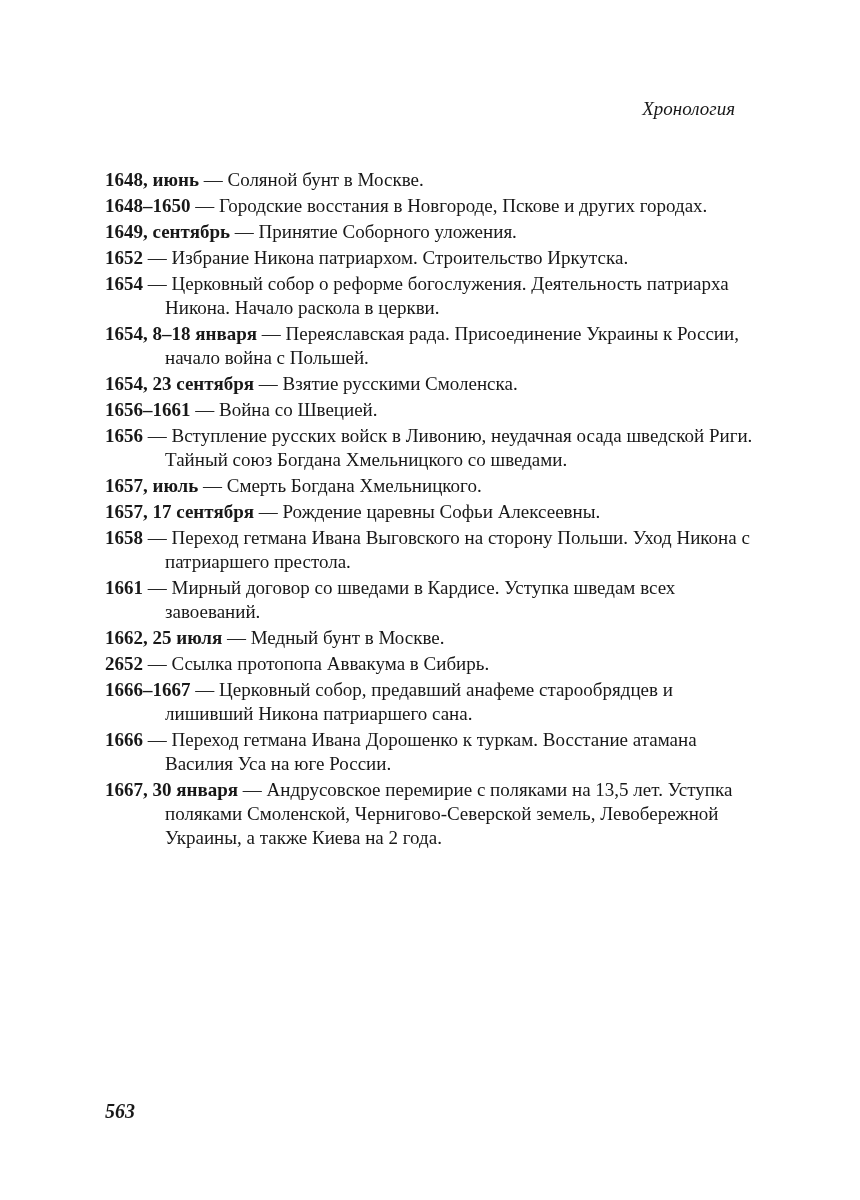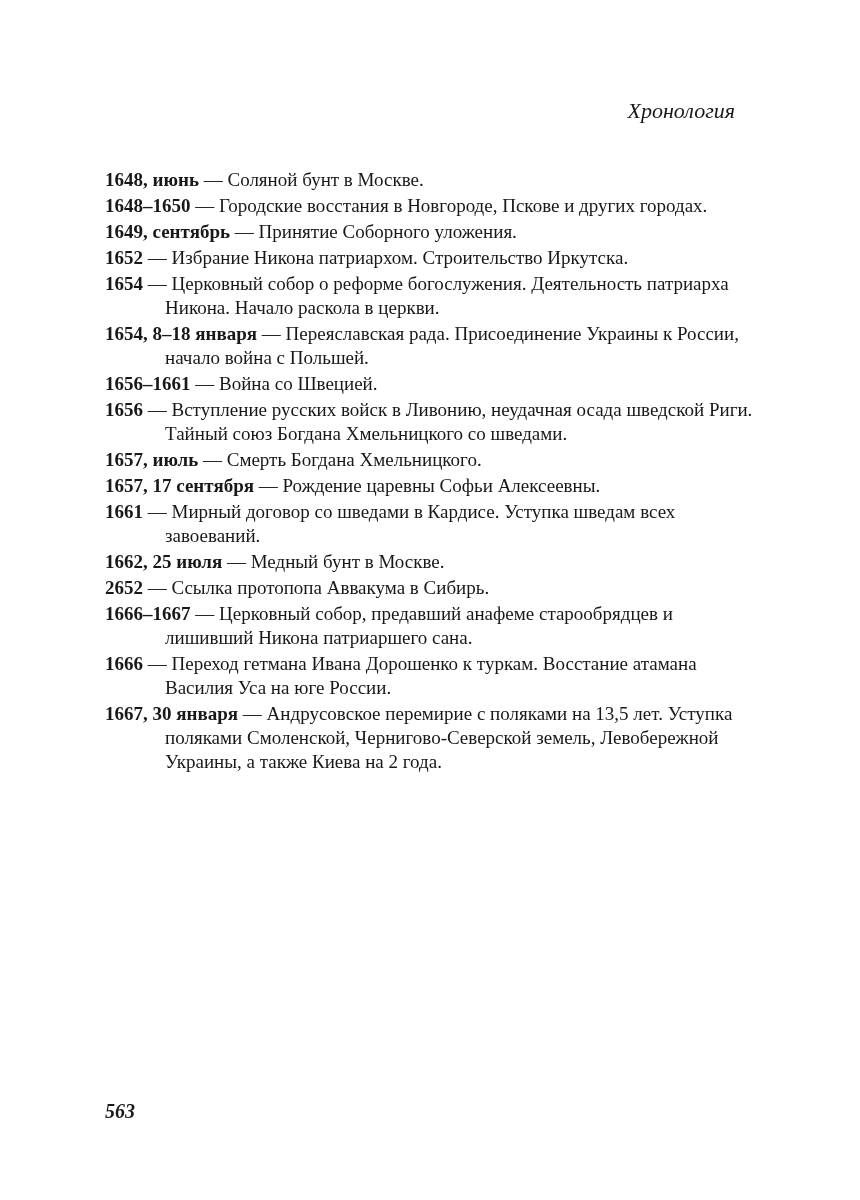--- a/index.html
+++ b/index.html
@@ -17,21 +17,21 @@
     font-size: 19px;
     overflow: hidden;
   }
   .running-header {
     position: absolute;
     top: 98px;
     left: 105px;
     width: 652px;
     text-align: right;
     font-style: italic;
-    font-size: 22px;
+    font-size: 19px;
     padding-right: 22px;
     box-sizing: border-box;
   }
   .content {
     position: absolute;
     top: 168px;
     left: 105px;
     width: 655px;
     line-height: 24px;
   }
@@ -62,24 +62,26 @@
 
   <div class="running-header">Хронология</div>
 
   <div class="content">
     <p class="entry"><span class="date">1648, июнь</span> <span class="sep">—</span> <span class="text">Соляной бунт в Москве.</span></p>
     <p class="entry"><span class="date">1648–1650</span> <span class="sep">—</span> <span class="text">Городские восстания в Новгороде, Пскове и других городах.</span></p>
     <p class="entry"><span class="date">1649, сентябрь</span> <span class="sep">—</span> <span class="text">Принятие Соборного уложения.</span></p>
     <p class="entry"><span class="date">1652</span> <span class="sep">—</span> <span class="text">Избрание Никона патриархом. Строительство Иркутска.</span></p>
     <p class="entry"><span class="date">1654</span> <span class="sep">—</span> <span class="text">Церковный собор о реформе богослужения. Деятельность патриарха Никона. Начало раскола в церкви.</span></p>
     <p class="entry"><span class="date">1654, 8–18 января</span> <span class="sep">—</span> <span class="text">Переяславская рада. Присоединение Украины к России, начало война с Польшей.</span></p>
+    <p class="entry"><span class="date">1654, 23 сентября</span> <span class="sep">—</span> <span class="text">Взятие русскими Смоленска.</span></p>
     <p class="entry"><span class="date">1656–1661</span> <span class="sep">—</span> <span class="text">Война со Швецией.</span></p>
     <p class="entry"><span class="date">1656</span> <span class="sep">—</span> <span class="text">Вступление русских войск в Ливонию, неудачная осада шведской Риги. Тайный союз Богдана Хмельницкого со шведами.</span></p>
     <p class="entry"><span class="date">1657, июль</span> <span class="sep">—</span> <span class="text">Смерть Богдана Хмельницкого.</span></p>
     <p class="entry"><span class="date">1657, 17 сентября</span> <span class="sep">—</span> <span class="text">Рождение царевны Софьи Алексеевны.</span></p>
+    <p class="entry"><span class="date">1658</span> <span class="sep">—</span> <span class="text">Переход гетмана Ивана Выговского на сторону Польши. Уход Никона с патриаршего престола.</span></p>
     <p class="entry"><span class="date">1661</span> <span class="sep">—</span> <span class="text">Мирный договор со шведами в Кардисе. Уступка шведам всех завоеваний.</span></p>
     <p class="entry"><span class="date">1662, 25 июля</span> <span class="sep">—</span> <span class="text">Медный бунт в Москве.</span></p>
     <p class="entry"><span class="date">2652</span> <span class="sep">—</span> <span class="text">Ссылка протопопа Аввакума в Сибирь.</span></p>
     <p class="entry"><span class="date">1666–1667</span> <span class="sep">—</span> <span class="text">Церковный собор, предавший анафеме старообрядцев и лишивший Никона патриаршего сана.</span></p>
     <p class="entry"><span class="date">1666</span> <span class="sep">—</span> <span class="text">Переход гетмана Ивана Дорошенко к туркам. Восстание атамана Василия Уса на юге России.</span></p>
     <p class="entry"><span class="date">1667, 30 января</span> <span class="sep">—</span> <span class="text">Андрусовское перемирие с поляками на 13,5 лет. Уступка поляками Смоленской, Чернигово-Северской земель, Левобережной Украины, а также Киева на 2 года.</span></p>
   </div>
 
   <div class="page-number">563</div>
 

